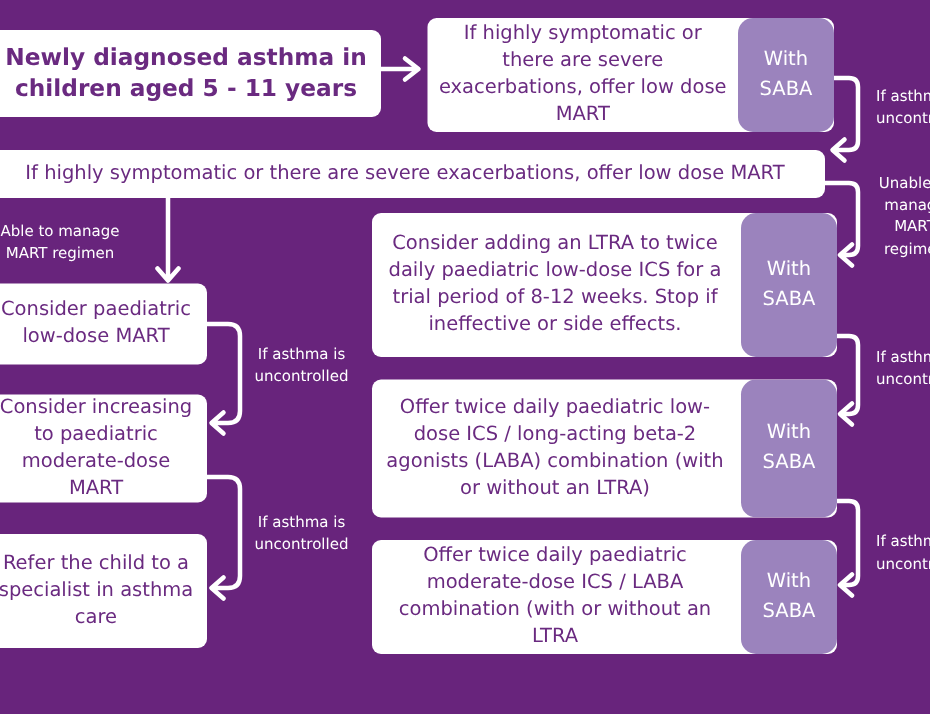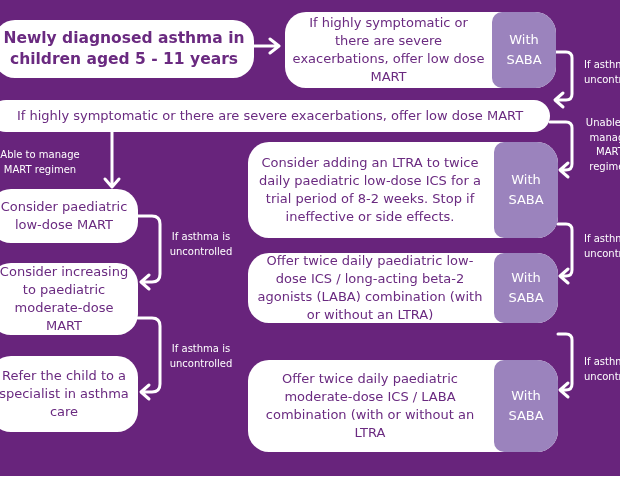--- a/index.html
+++ b/index.html
@@ -1,19 +1,19 @@
 <!DOCTYPE html>
 <html><head>
 <meta charset="utf-8">
 <style>
   html, body { margin: 0; padding: 0; }
   body { width: 620px; height: 480px; overflow: hidden; background: #ffffff; font-family: "DejaVu Sans", sans-serif; }
   #canvas { position: absolute; left: 0; top: 0; width: 620px; height: 476px; background: #68247c; overflow: hidden; }
   .bottom-line { position: absolute; left: 0; top: 476px; width: 620px; height: 4px; background: #ffffff; }
-  .box { position: absolute; background: #ffffff; border-radius: 21px; color: #6a2a80; text-align: center; display: flex; align-items: center; justify-content: center; box-sizing: border-box; line-height: 1.38; font-size: 13px; }
+  .box { position: absolute; background: #ffffff; border-radius: 6px; color: #6a2a80; text-align: center; display: flex; align-items: center; justify-content: center; box-sizing: border-box; line-height: 1.38; font-size: 13px; }
   .box .txt { display: block; padding: 0 6px; }
   .box.withsaba { justify-content: flex-start; overflow: hidden; }
   .box.withsaba .txt { flex: 1; }
   .saba { position: absolute; top: 0; right: 0; bottom: 0; width: 64px; background: #9b83bd; color: #ffffff; border-radius: 10px; display: flex; align-items: center; justify-content: center; text-align: center; font-size: 13px; line-height: 1.55; margin-left: 43px; }
   .lbl { position: absolute; color: #ffffff; font-size: 10px; line-height: 1.45; text-align: center; white-space: nowrap; }
   svg.conn { position: absolute; left: 0; top: 0; width: 620px; height: 476px; pointer-events: none; }
   svg.conn path { fill: none; stroke: #ffffff; stroke-width: 3; stroke-linecap: round; stroke-linejoin: round; }
 </style>
 </head>
 <body>
@@ -56,28 +56,28 @@
     <span class="txt">Consider paediatric low-dose MART</span>
   </div>
   <div class="box" style="left:-10px; top:263px; width:148px; height:72px;">
     <span class="txt">Consider increasing to paediatric moderate-dose MART</span>
   </div>
   <div class="box" style="left:-10px; top:356px; width:148px; height:76px;">
     <span class="txt">Refer the child to a specialist in asthma care</span>
   </div>
 
   <div class="box withsaba" style="left:248px; top:142px; width:310px; height:96px;">
-    <span class="txt" style="padding-right:72px;">Consider adding an LTRA to twice daily paediatric low-dose ICS for a trial period of 8-2 weeks. Stop if ineffective or side effects.</span>
+    <span class="txt" style="padding-right:72px;">Consider adding an LTRA to twice daily paediatric low-dose ICS for a trial period of 8-12 weeks. Stop if ineffective or side effects.</span>
     <div class="saba">With SABA</div>
   </div>
-  <div class="box withsaba" style="left:248px; top:253px; width:310px; height:70px;">
+  <div class="box withsaba" style="left:248px; top:253px; width:310px; height:92px;">
     <span class="txt" style="padding-right:72px;">Offer twice daily paediatric low-dose ICS / long-acting beta-2 agonists (LABA) combination (with or without an LTRA)</span>
     <div class="saba">With SABA</div>
   </div>
-  <div class="box withsaba" style="left:248px; top:360px; width:310px; height:92px;">
+  <div class="box withsaba" style="left:248px; top:360px; width:310px; height:76px;">
     <span class="txt" style="padding-right:72px;">Offer twice daily paediatric moderate-dose ICS / LABA combination (with or without an LTRA</span>
     <div class="saba">With SABA</div>
   </div>
 
   <div class="lbl" style="left:584px; top:58px; text-align:left; width:60px; white-space:normal;">If asthma is uncontrolled</div>
   <div class="lbl" style="left:580px; top:116px; width:60px; white-space:normal;">Unable to manage MART regimen</div>
   <div class="lbl" style="left:-4px; top:148px; width:88px; white-space:normal;">Able to manage MART regimen</div>
   <div class="lbl" style="left:168px; top:230px; width:66px; white-space:normal;">If asthma is uncontrolled</div>
   <div class="lbl" style="left:168px; top:342px; width:66px; white-space:normal;">If asthma is uncontrolled</div>
   <div class="lbl" style="left:584px; top:232px; text-align:left; width:60px; white-space:normal;">If asthma is uncontrolled</div>

